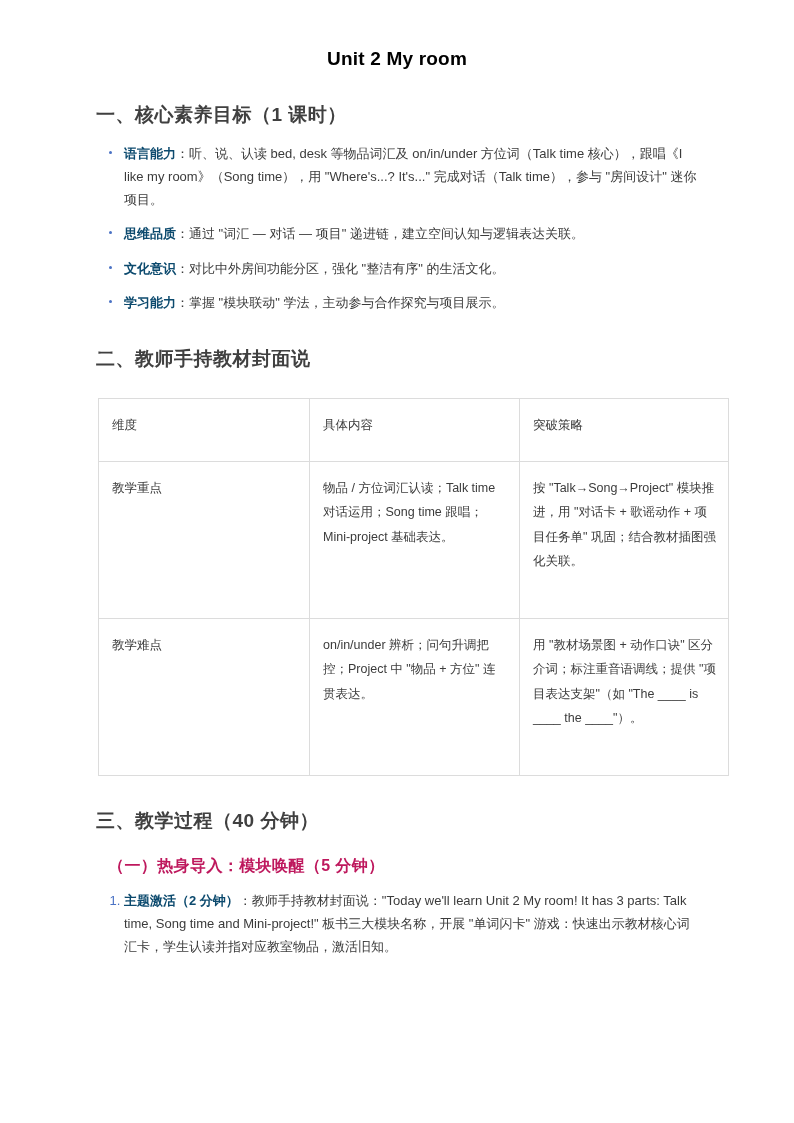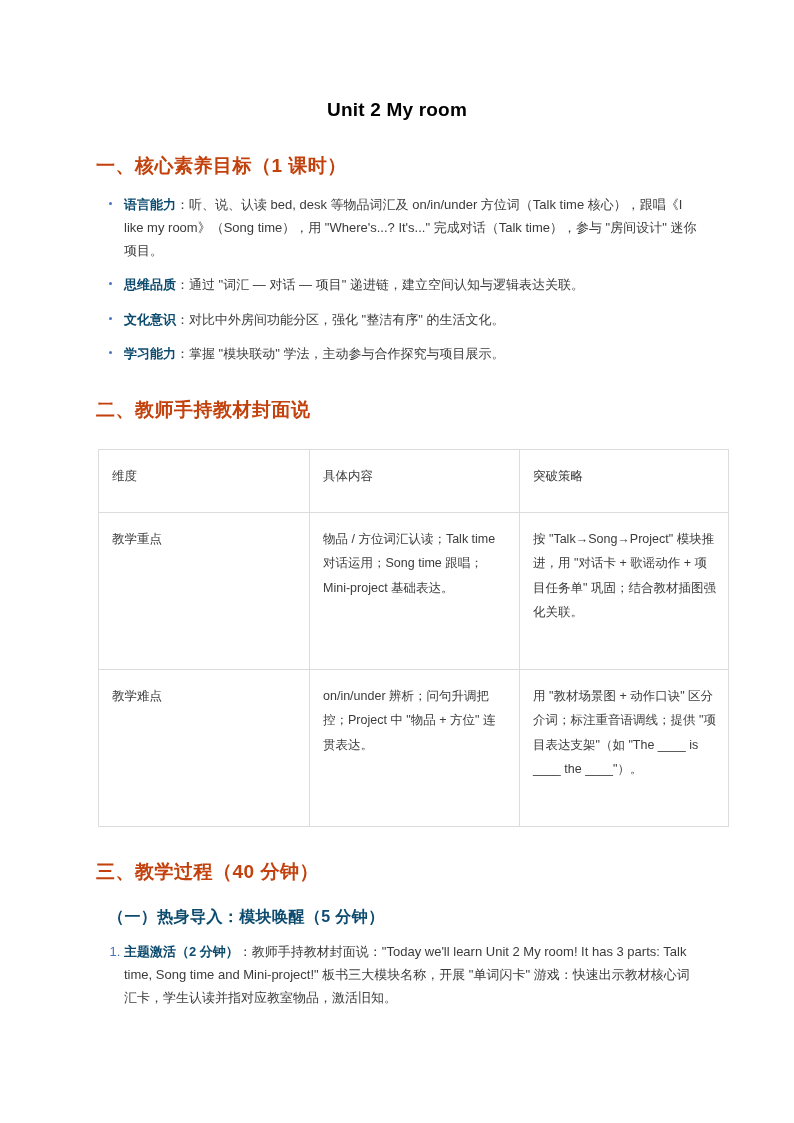--- a/index.html
+++ b/index.html
@@ -21,34 +21,34 @@
     box-sizing: border-box;
     padding: 0 96px;
     overflow: hidden;
   }
   .doc-title {
     text-align: center;
     font-size: 19px;
     font-weight: bold;
     color: #000000;
     margin: 0;
-    padding-top: 99px;
+    padding-top: 48px;
     letter-spacing: 0.2px;
   }
   h2.section-heading {
     font-size: 19px;
     font-weight: bold;
-    color: #c2410c;
+    color: #404040;
     margin: 32px 0 14px 0;
     letter-spacing: 0.5px;
   }
   h3.sub-heading {
     font-size: 16px;
     font-weight: bold;
-    color: #0c4a6e;
+    color: #be185d;
     margin: 22px 0 12px 12px;
     letter-spacing: 0.4px;
   }
   ul.bullets {
     list-style: none;
     margin: 0;
     padding: 0 0 0 10px;
   }
   ul.bullets > li {
     position: relative;

